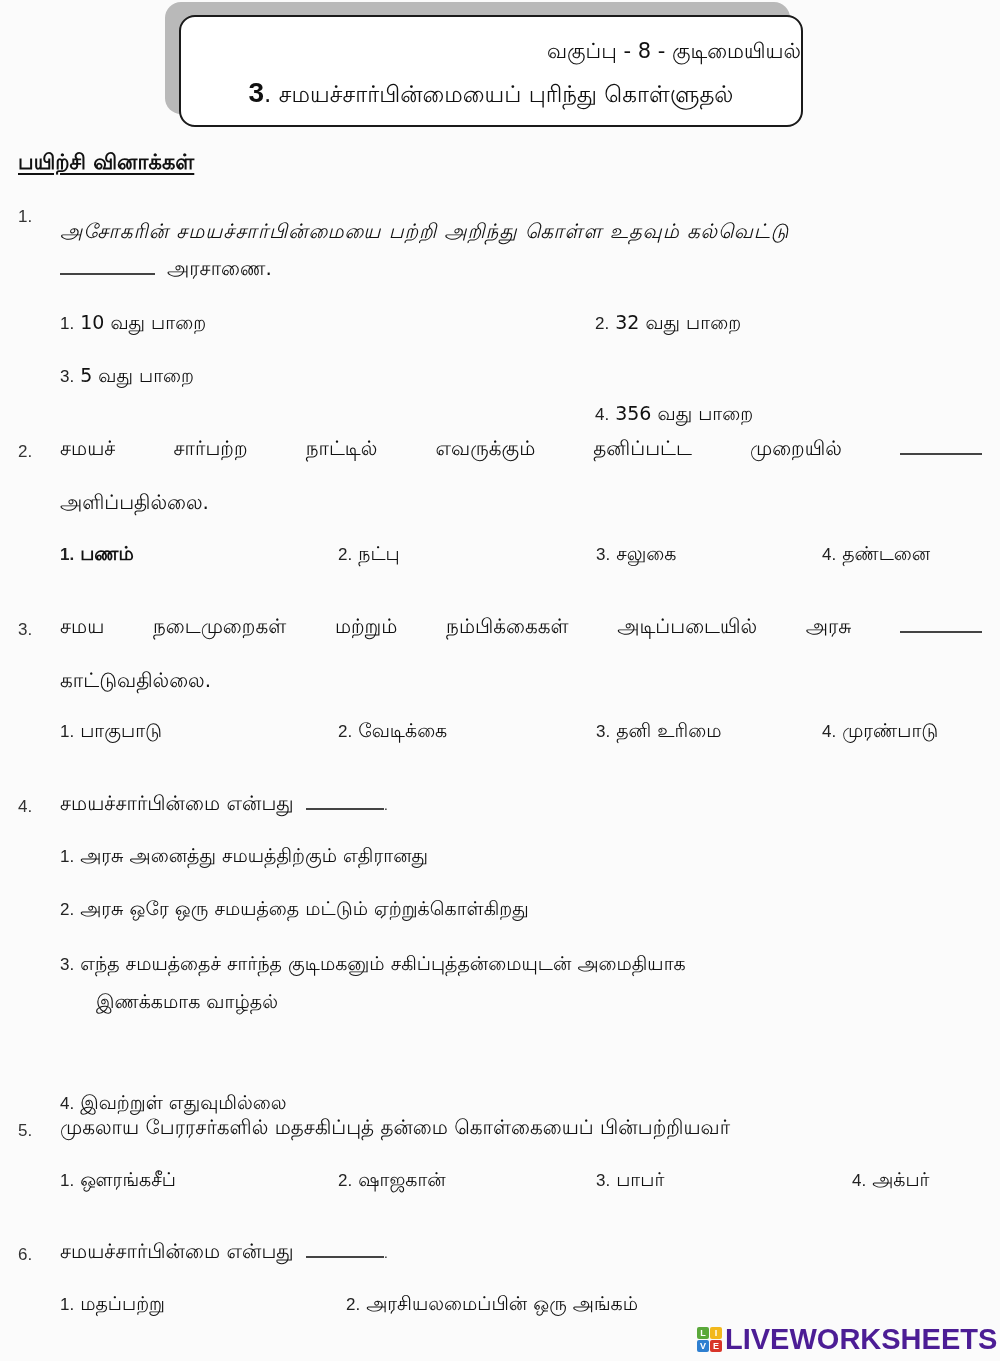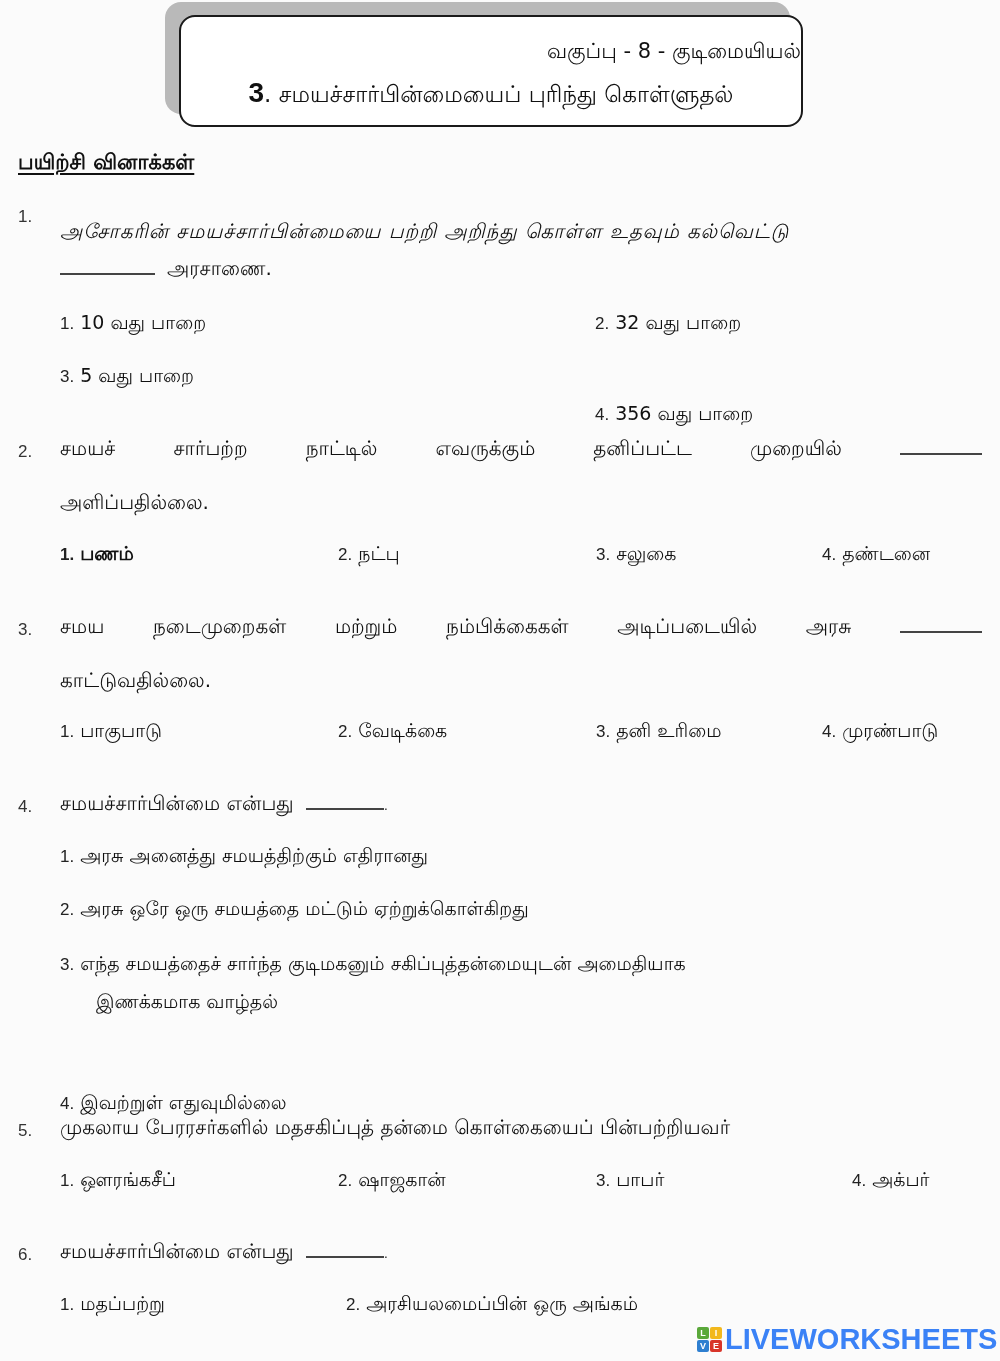--- a/index.html
+++ b/index.html
@@ -32,21 +32,21 @@
     .blank { display: inline-block; border-bottom: 2px solid #444; vertical-align: baseline; height: 1px; }
     .justify-line { display: flex; justify-content: space-between; align-items: baseline; }
     
     .logo { position: absolute; left: 697px; top: 1323px; display: flex; align-items: center; }
     .logo-grid { display: grid; grid-template-columns: 12px 12px; grid-template-rows: 12px 12px; gap: 1px; margin-right: 3px; }
     .logo-grid span {
       display: flex; align-items: center; justify-content: center;
       font-family: "Liberation Sans", sans-serif; font-weight: bold; font-size: 9px; color: #fff; border-radius: 2px;
     }
     .logo-text {
-      font-family: "Liberation Sans", sans-serif; font-weight: bold; font-size: 29px; color: #3b82f6; letter-spacing: 0px;
+      font-family: "Liberation Sans", sans-serif; font-weight: bold; font-size: 29px; color: #4c1d95; letter-spacing: 0px;
     }
   </style>
 </head>
 <body>
 
 <div class="hdr-shadow"></div>
 <div class="hdr-box">
   <div class="hdr-line1">வகுப்பு - 8 - குடிமையியல்</div>
   <div class="hdr-line2">
     <span class="hdr-num">3</span><span>. சமயச்சார்பின்மையைப் புரிந்து கொள்ளுதல்</span>

